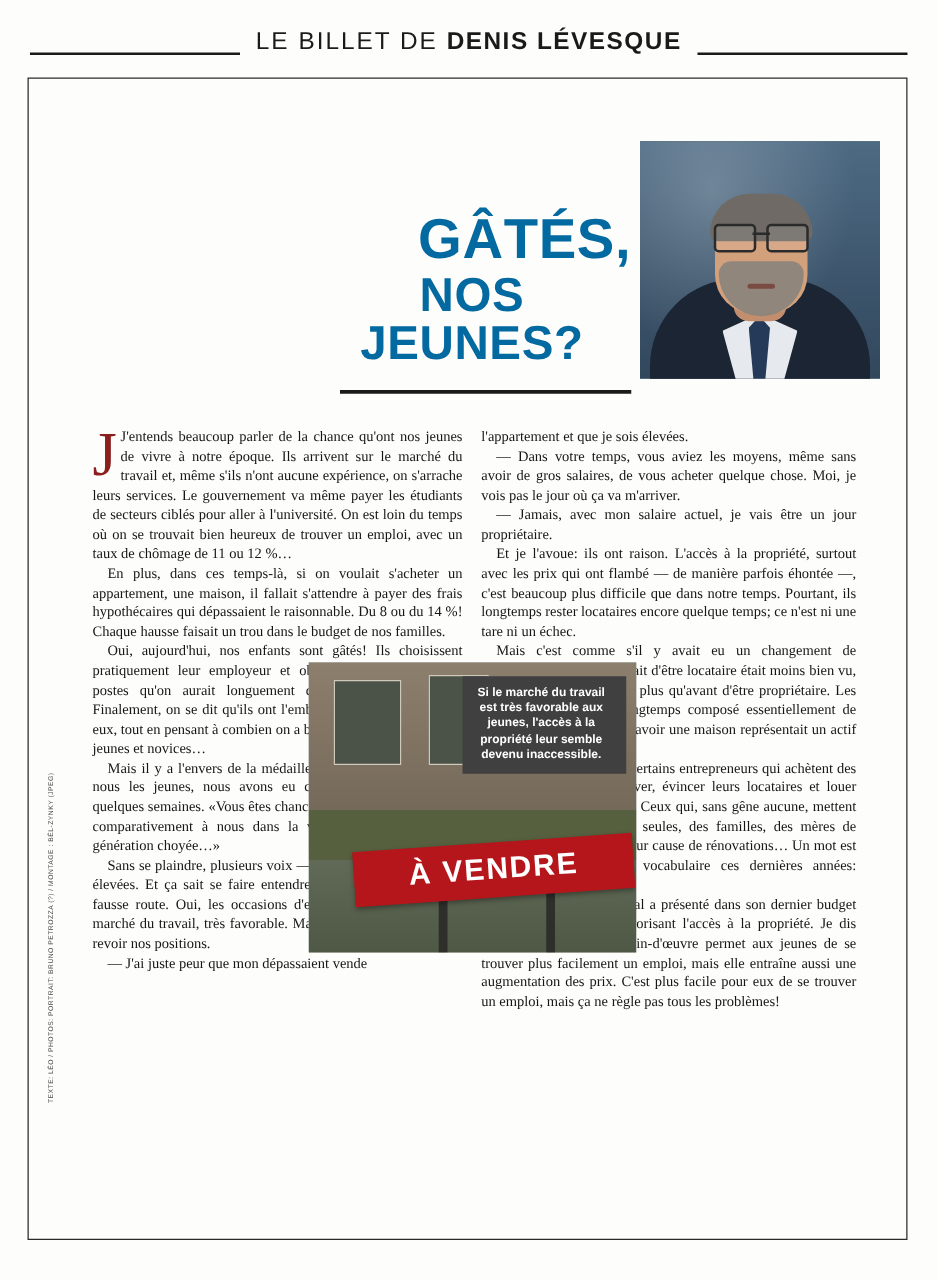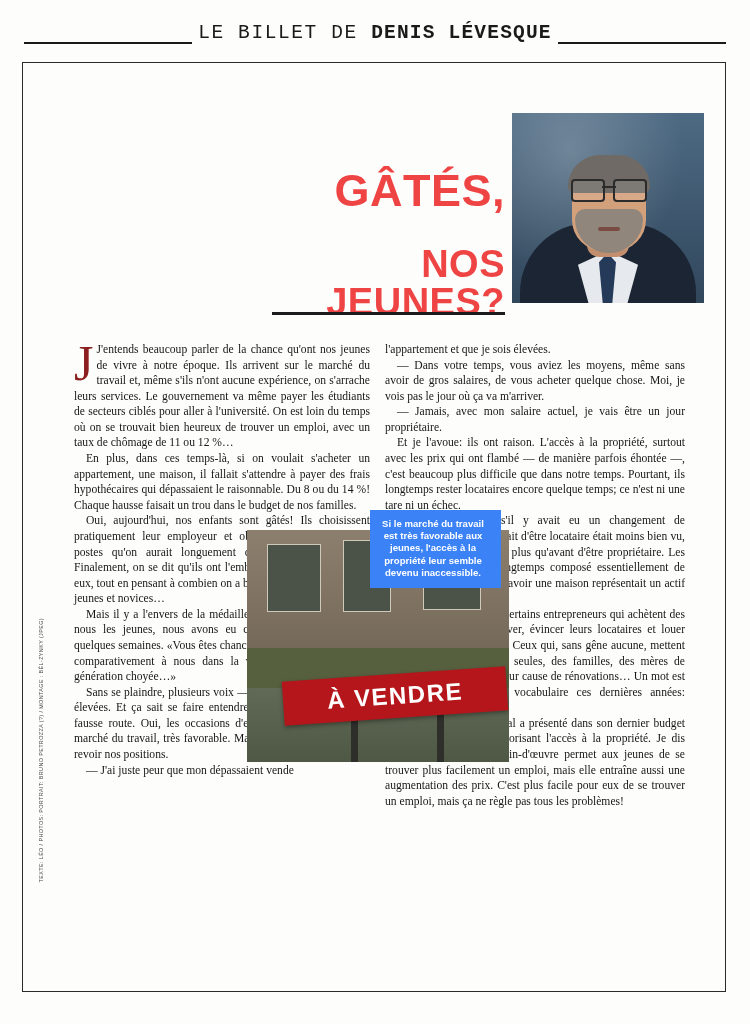--- a/index.html
+++ b/index.html
@@ -32,21 +32,21 @@
   .masthead-rule-left, .masthead-rule-right {
     position: absolute;
     top: 20px;
     height: 2px;
     background: #1a1a1a;
   }
   .masthead-rule-left { left: 24px; width: 168px; }
   .masthead-rule-right { right: 24px; width: 168px; }
   .masthead-text {
     display: inline-block;
-    font-family: Liberation Mono, monospace;
+    font-family: Liberation Sans, sans-serif;
     font-size: 19.5px;
     letter-spacing: 1.6px;
     color: #1a1a1a;
     font-weight: 400;
   }
   .masthead-text b {
     font-weight: 700;
     letter-spacing: 1.2px;
   }
 
@@ -60,33 +60,34 @@
   }
 
   
   .headline {
     position: absolute;
     left: 250px; top: 168px;
     width: 255px;
     text-align: right;
     font-family: "Liberation Sans", sans-serif;
     font-weight: 700;
-    color: #ef4444;
+    color: #0369a1;
     line-height: 1.0;
   }
   .headline .line1 {
     font-size: 45px;
     letter-spacing: 0.5px;
     display: block;
   }
   .headline .line2 {
     font-size: 38px;
     letter-spacing: 0.5px;
     display: block;
-    margin-top: 32px;
+    margin-top: 5px;
+    text-align: center;
   }
   .headline-rule {
     position: absolute;
     left: 272px; top: 312px;
     width: 233px;
     height: 2.5px;
     background: #1b1b1b;
   }
 
   
@@ -266,23 +267,23 @@
     font-family: "Liberation Sans", sans-serif;
     font-weight: 700;
     font-size: 24px;
     color: #ffffff;
     letter-spacing: 1.5px;
   }
 
   
   .callout {
     position: absolute;
-    left: 370px; top: 510px;
+    left: 370px; top: 541px;
     width: 131px;
-    background: #3b82f6;
+    background: #404040;
     color: #ffffff;
     font-family: "Liberation Sans", sans-serif;
     font-weight: 700;
     font-size: 9.6px;
     line-height: 1.27;
     padding: 8px 14px 9px 9px;
     box-sizing: border-box;
     text-align: center;
   }
 

